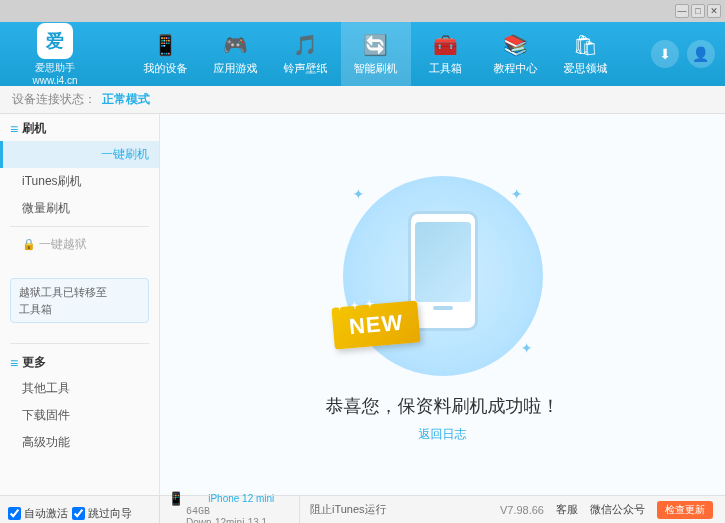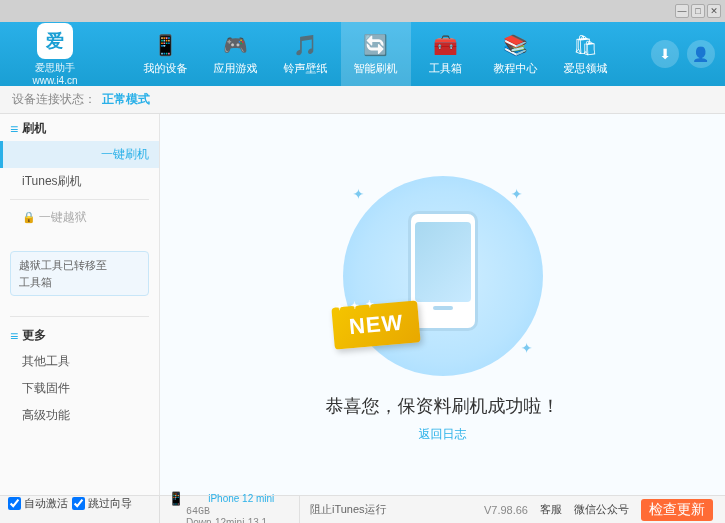--- a/index.html
+++ b/index.html
@@ -227,35 +227,35 @@
     }
     .checkbox-item input { cursor: pointer; }
     .device-name { font-size: 10px; color: #2ab0e8; font-weight: normal; margin-left: 20px; }
     .version-text { color: #888; }
     .bottom-link { color: #444; cursor: pointer; }
     .update-btn {
       padding: 2px 8px;
       background: #ff6b35;
       color: white;
       border-radius: 3px;
-      font-size: 14px;
+      font-size: 10px;
       cursor: pointer;
     }
 
     .bottom-full {
       height: 28px;
       background: #f5f5f5;
       border-top: 1px solid #e0e0e0;
       display: flex; align-items: center;
     }
     .bottom-device-section {
       width: 160px;
       border-right: 1px solid #ddd;
       height: 100%;
-      display: flex; align-items: flex-start;
+      display: flex; align-items: flex-end;
       padding: 0 8px;
       gap: 6px;
     }
     .bottom-right-section {
       display: flex; align-items: center;
       gap: 12px;
       padding: 0 12px;
       font-size: 11px;
     }
   </style>
@@ -320,20 +320,23 @@
   <div class="sidebar">
     <div class="sidebar-section-header">
       <span class="sidebar-section-icon">≡</span>
       <span>刷机</span>
     </div>
     <div class="sidebar-item active">
       <span>一键刷机</span>
     </div>
     <div class="sidebar-item">
       <span>iTunes刷机</span>
+    </div>
+    <div class="sidebar-item">
+      <span>微量刷机</span>
     </div>
     <div class="sidebar-divider"></div>
     <div class="sidebar-locked">
       <span class="lock-icon">🔒</span>
       <span>一键越狱</span>
     </div>
     <div class="sidebar-info-box">
       <span>越狱工具已转移至<br>工具箱</span>
     </div>
     <div class="sidebar-divider"></div>

